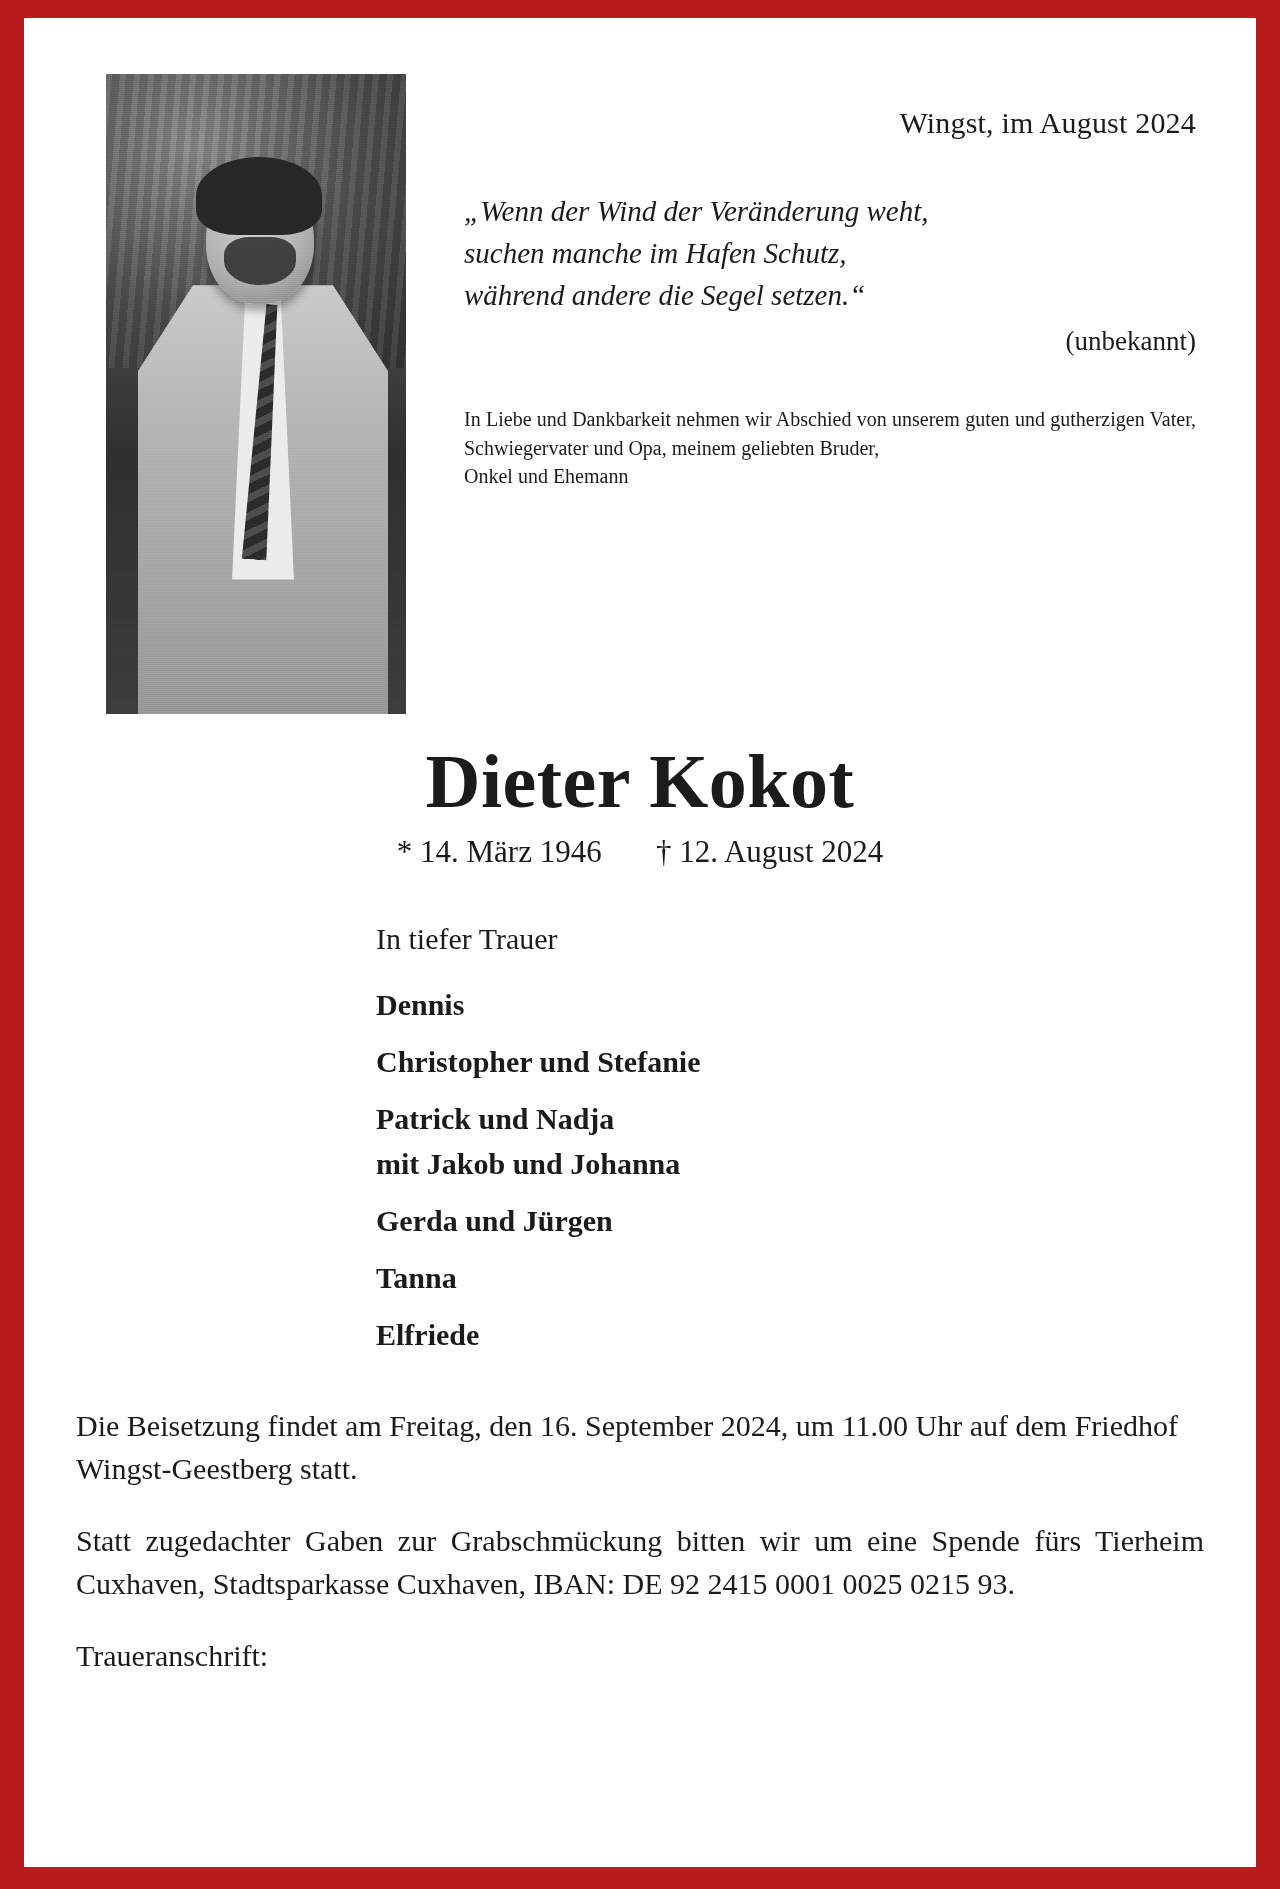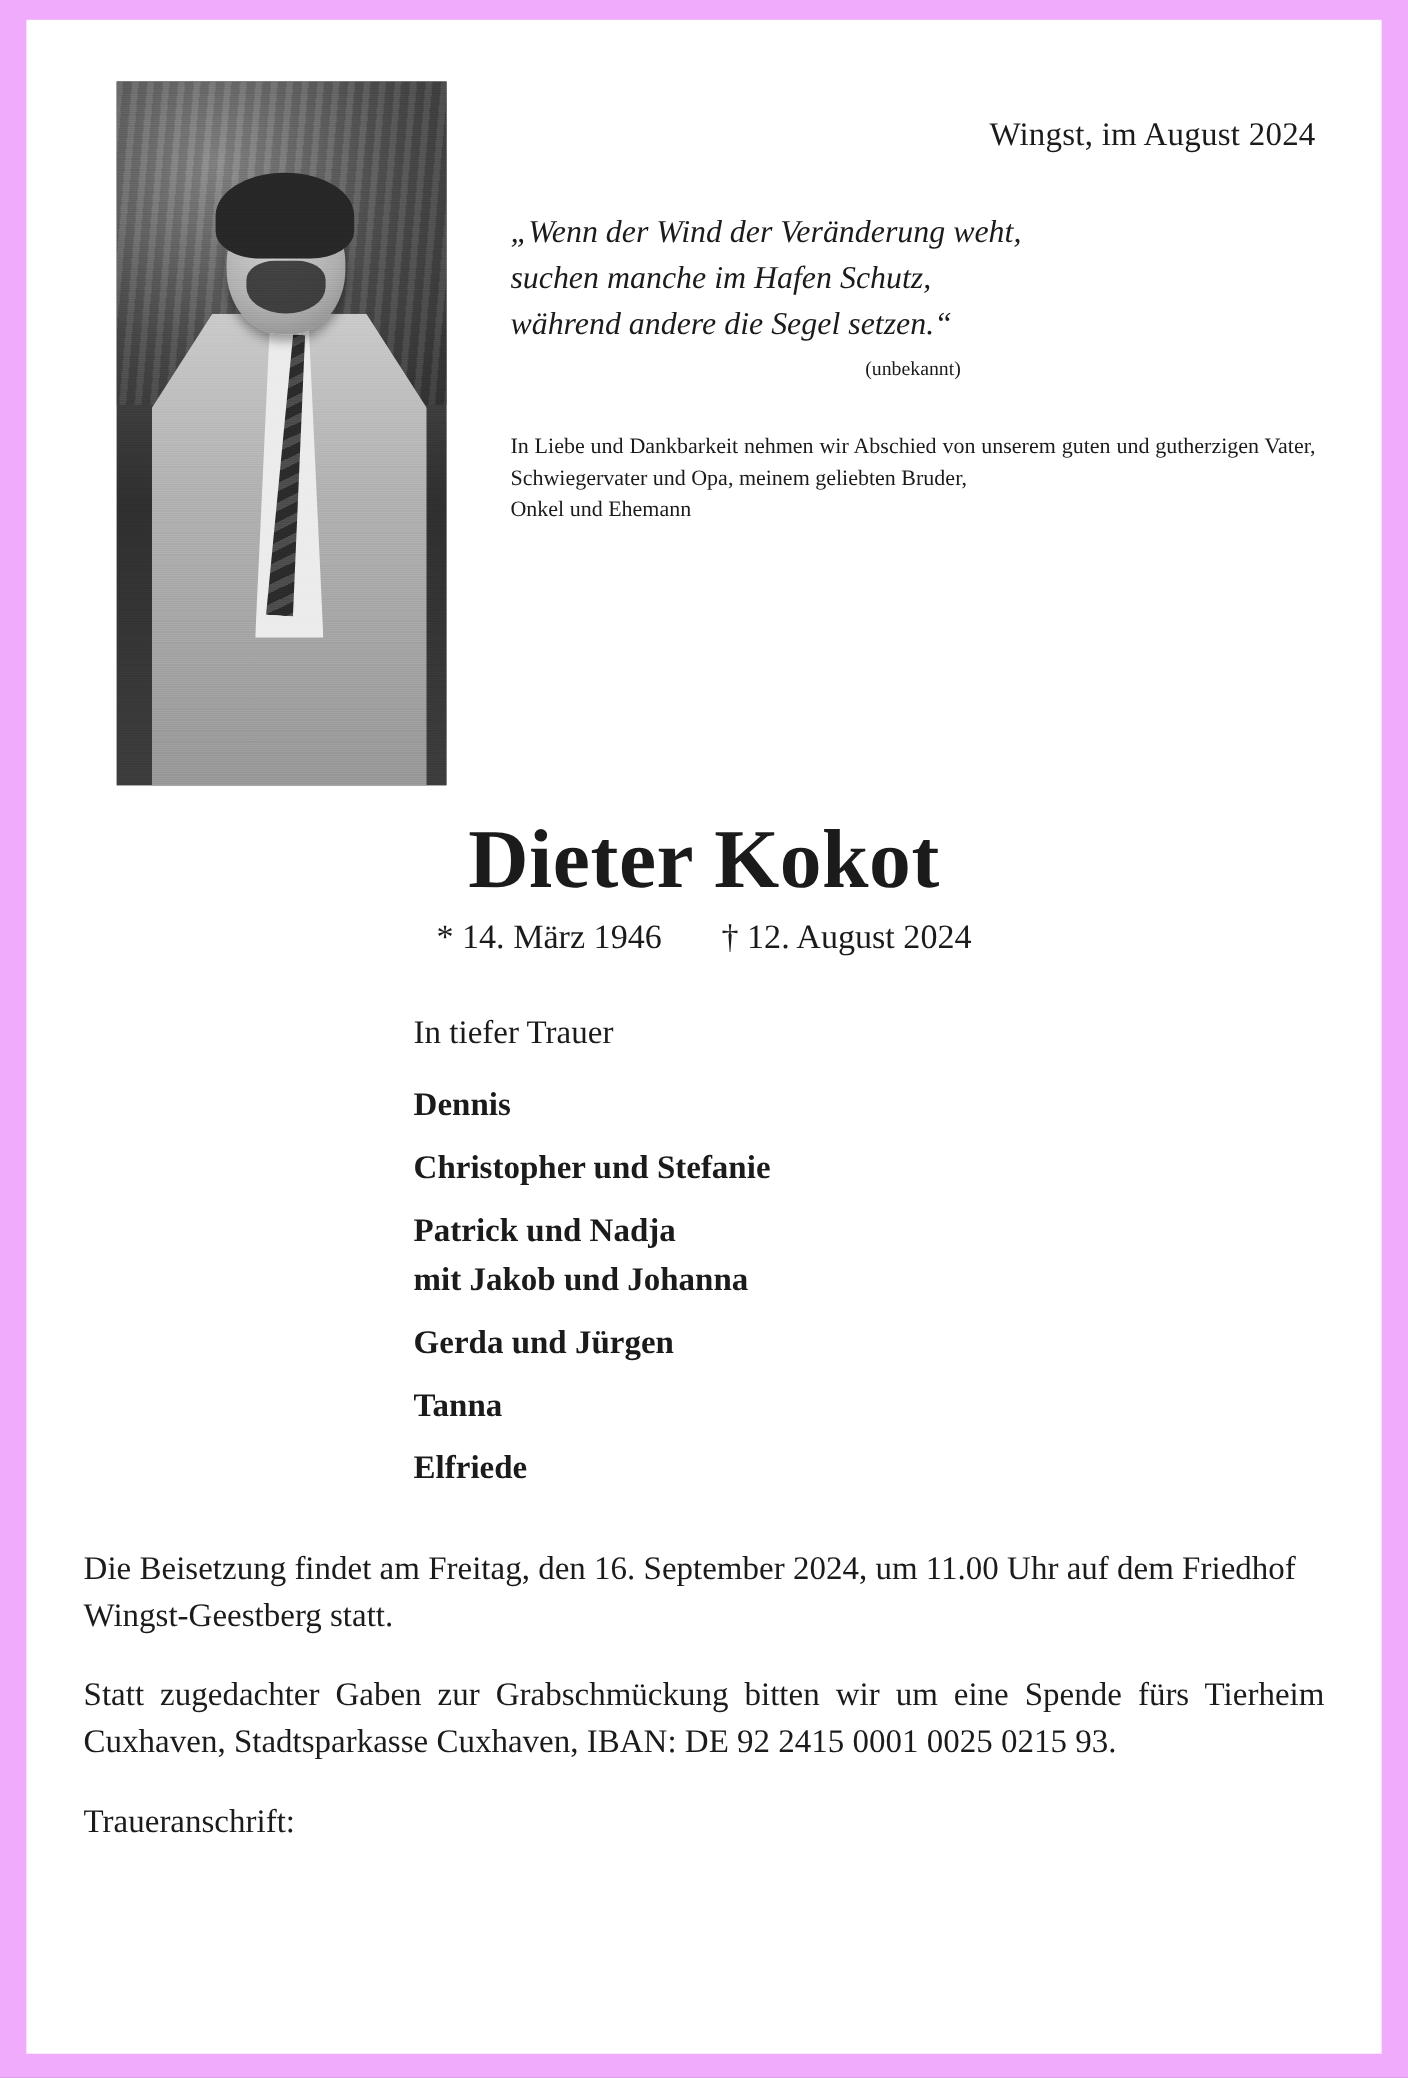--- a/index.html
+++ b/index.html
@@ -12,21 +12,21 @@
     height: 1889px;
     font-family: "Liberation Serif", serif;
     color: #1b1b1b;
     display: flex;
     align-items: flex-start;
     justify-content: center;
   }
   .page {
     width: 1280px;
     height: 1889px;
-    background: #f0abfc;
+    background: #b91c1c;
     box-sizing: border-box;
     padding: 18px 24px 22px 24px;
   }
   .notice {
     background: #ffffff;
     width: 100%;
     height: 100%;
     box-sizing: border-box;
     position: relative;
     padding: 40px 52px 30px 52px;
@@ -155,22 +155,22 @@
     font-size: 30px;
     letter-spacing: .2px;
     margin-bottom: 50px;
   }
   .quote {
     font-style: italic;
     font-size: 29px;
     line-height: 1.45;
   }
   .quote-src {
-    text-align: center;
-    font-size: 18px;
+    text-align: right;
+    font-size: 27px;
     margin-top: 6px;
     font-style: normal;
   }
   .intro {
     margin-top: 44px;
     font-size: 20px;
     line-height: 1.42;
     text-align: justify;
     text-justify: inter-word;
   }

